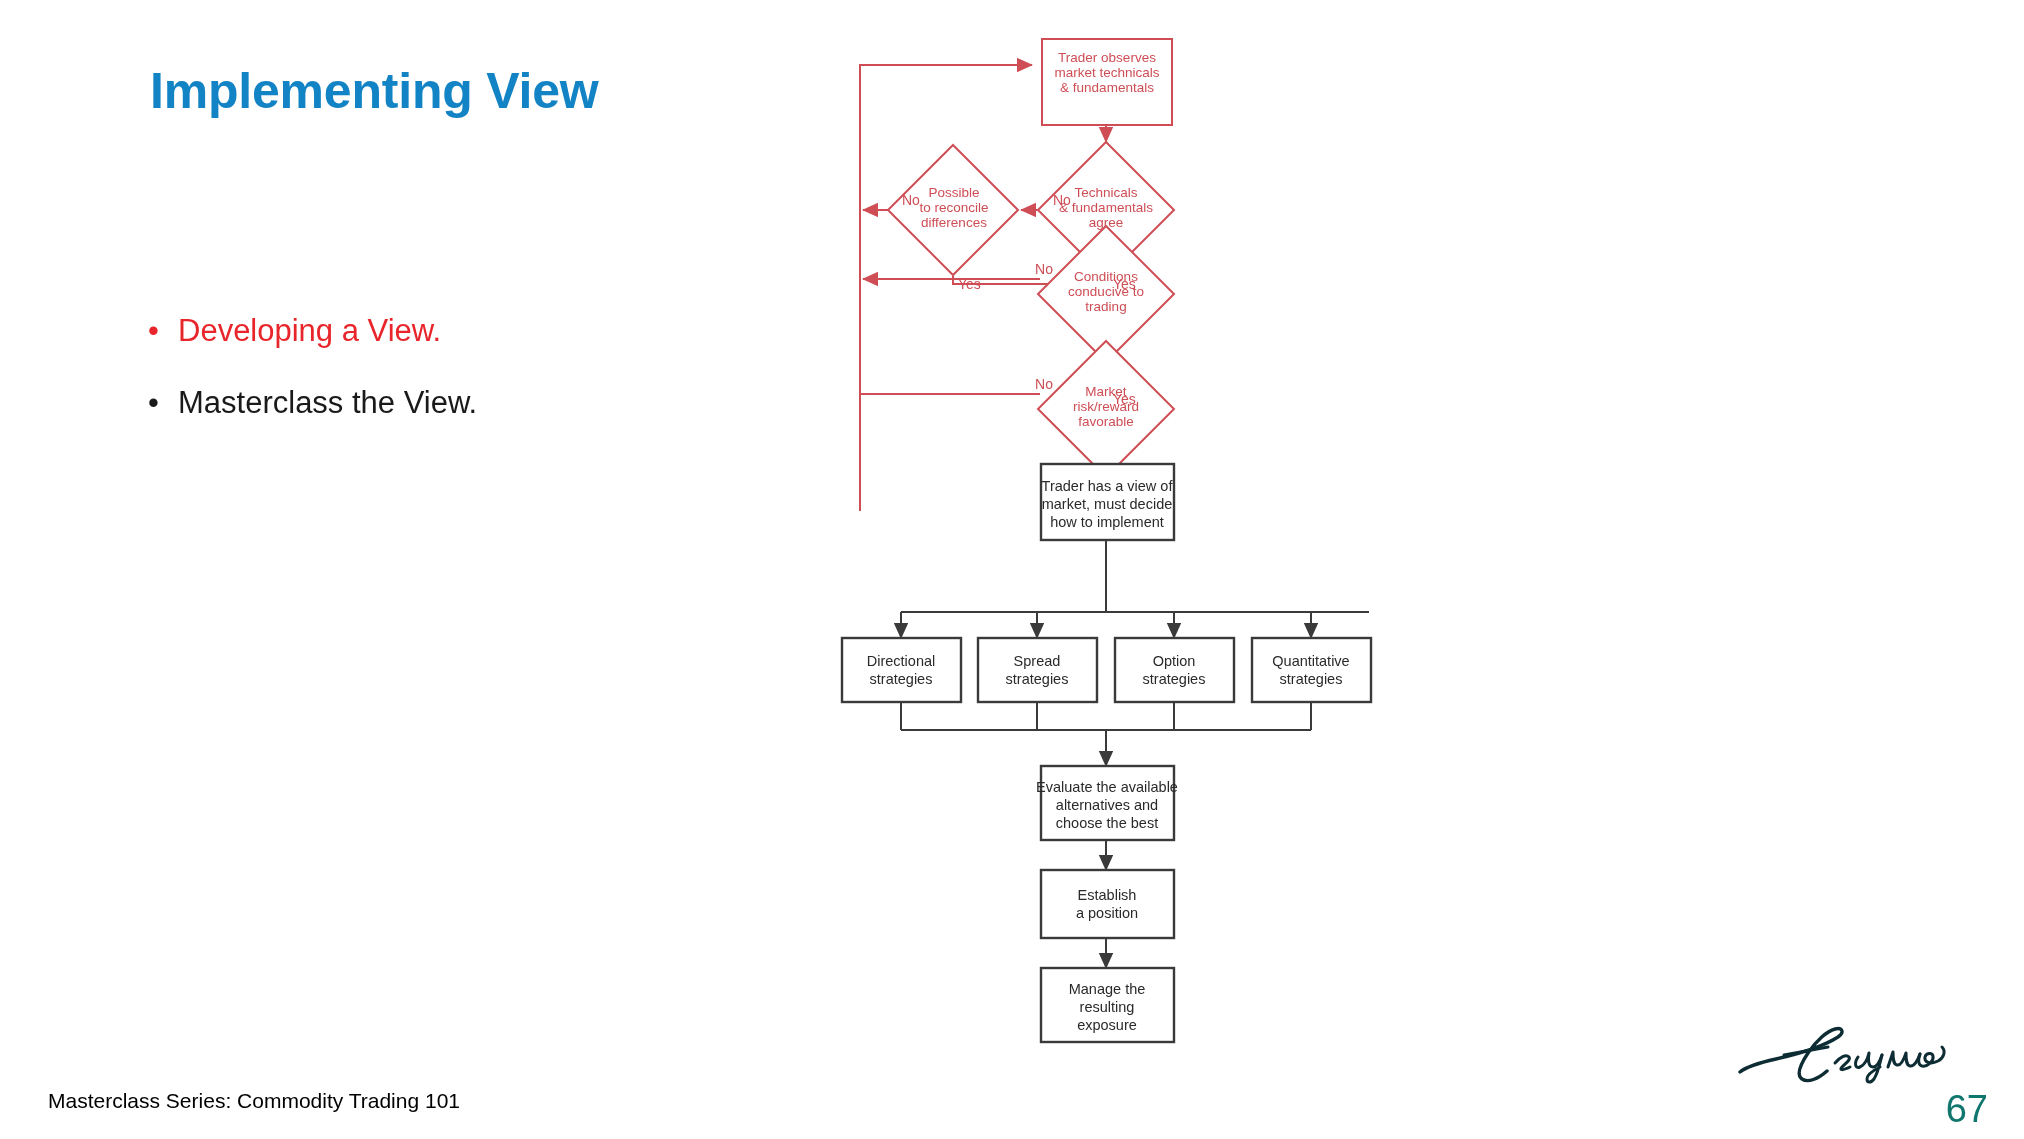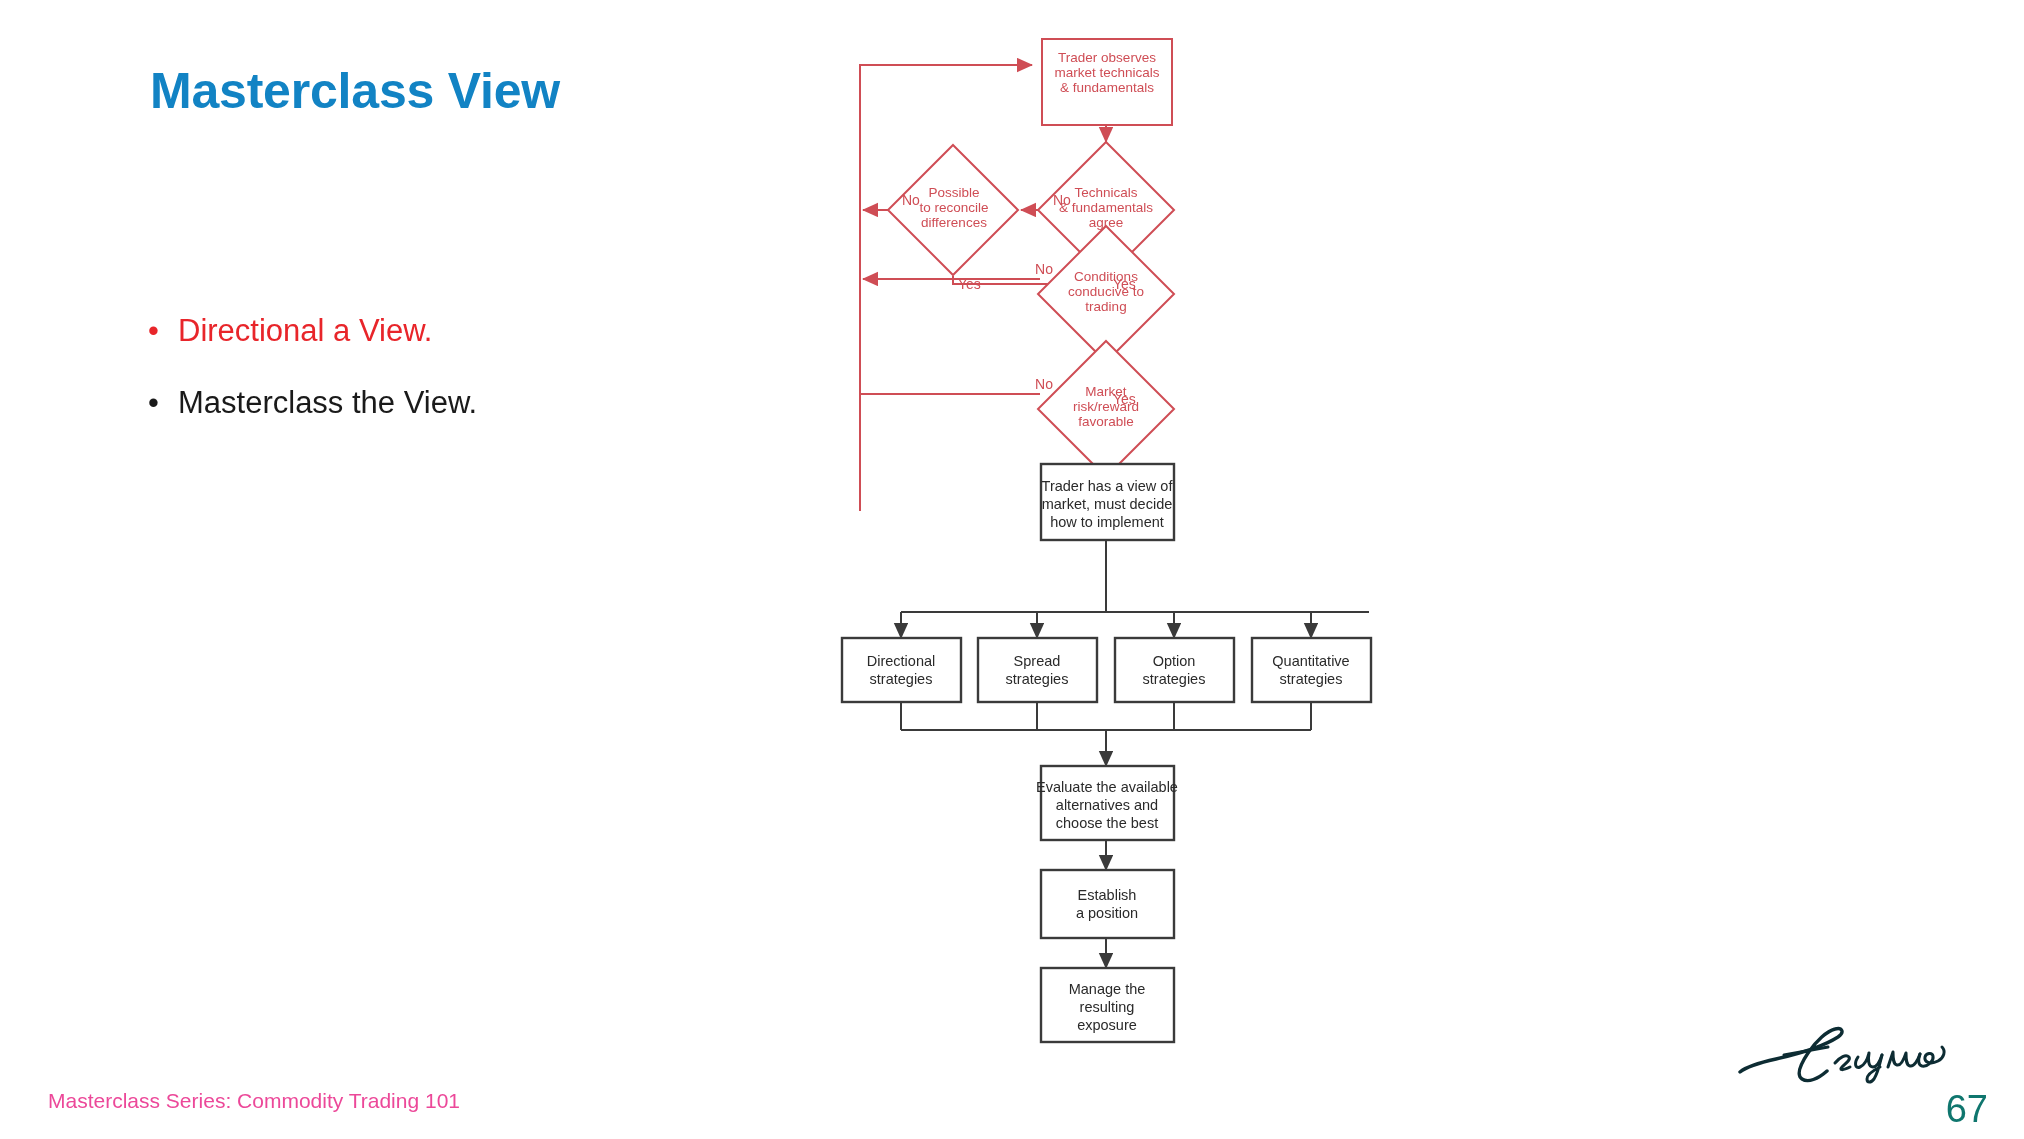--- a/index.html
+++ b/index.html
@@ -55,21 +55,21 @@
     white-space: nowrap;
   }
   .b-red .bullet-dot, .b-red .bullet-text { color: #e8252a; }
   .b-black .bullet-dot, .b-black .bullet-text { color: #1a1a1a; }
 
   .footer-note {
     position: absolute;
     left: 48px;
     top: 1089px;
     font-size: 21px;
-    color: #ec4899;
+    color: #000000;
     white-space: nowrap;
   }
   .page-number {
     position: absolute;
     right: 36px;
     bottom: 8px;
     font-size: 38px;
     color: #0f766e;
   }
   .brand-logo {
@@ -90,26 +90,26 @@
   text { font-family: "Liberation Sans", sans-serif; }
   .red-txt { fill: #cf4d55; font-size: 13.5px; }
   .blk-txt { fill: #2a2a2a; font-size: 14.5px; }
   .lbl-txt { fill: #cf4d55; font-size: 14px; }
 </style>
 </head>
 <body>
 
 <div class="slide">
 
-  <div class="slide-title">Masterclass View</div>
+  <div class="slide-title">Implementing View</div>
 
   <div class="bullet-list">
     <div class="bullet-row b-red">
       <span class="bullet-dot">•</span>
-      <span class="bullet-text">Directional a View.</span>
+      <span class="bullet-text">Developing a View.</span>
     </div>
     <div class="bullet-row b-black">
       <span class="bullet-dot">•</span>
       <span class="bullet-text">Masterclass the View.</span>
     </div>
   </div>
 
   <div class="flow-wrap">
     <svg width="740" height="1110" viewBox="0 0 740 1110" xmlns="http://www.w3.org/2000/svg">
       <defs>

